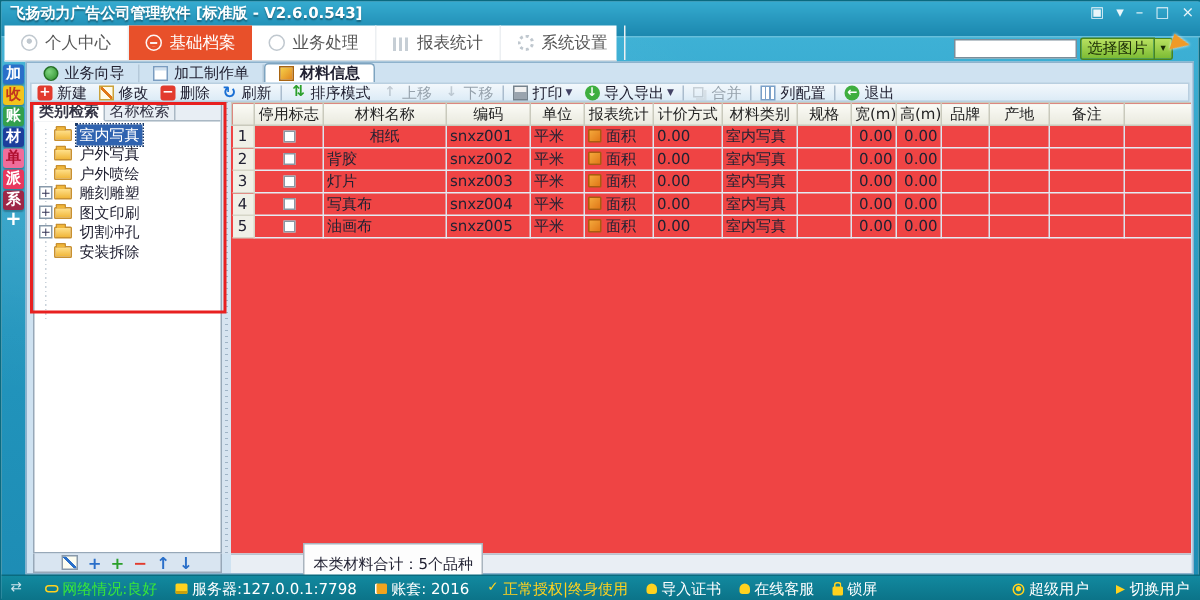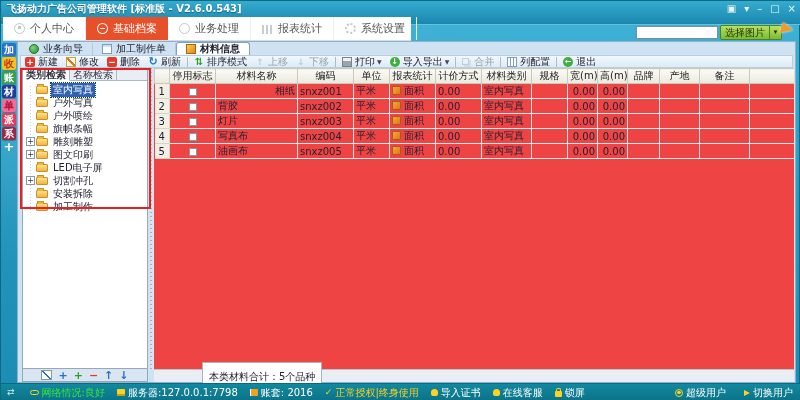--- a/index.html
+++ b/index.html
@@ -290,53 +290,38 @@
               <span class="tw"></span>
               <span class="folder"></span>
               <span class="tree-label">户外写真</span>
             </div>
             <div class="tree-item">
               <span class="tw"></span>
               <span class="folder"></span>
               <span class="tree-label">户外喷绘</span>
             </div>
             <div class="tree-item">
-              <span class="tw"></span>
-              <span class="folder"></span>
-              <span class="tree-label">旗帜条幅</span>
+              <span class="tw expand">+</span>
+              <span class="folder"></span>
+              <span class="tree-label">雕刻雕塑</span>
             </div>
             <div class="tree-item">
               <span class="tw expand">+</span>
               <span class="folder"></span>
-              <span class="tree-label">雕刻雕塑</span>
+              <span class="tree-label">图文印刷</span>
             </div>
             <div class="tree-item">
               <span class="tw expand">+</span>
               <span class="folder"></span>
-              <span class="tree-label">图文印刷</span>
+              <span class="tree-label">切割冲孔</span>
             </div>
             <div class="tree-item">
               <span class="tw"></span>
               <span class="folder"></span>
-              <span class="tree-label">LED电子屏</span>
-            </div>
-            <div class="tree-item">
-              <span class="tw expand">+</span>
-              <span class="folder"></span>
-              <span class="tree-label">切割冲孔</span>
-            </div>
-            <div class="tree-item">
-              <span class="tw"></span>
-              <span class="folder"></span>
               <span class="tree-label">安装拆除</span>
-            </div>
-            <div class="tree-item">
-              <span class="tw"></span>
-              <span class="folder"></span>
-              <span class="tree-label">加工制作</span>
             </div>
           </div>
       </div>
       <div class="red-box"></div>
       <div class="splitter"></div>
       <div class="grid-wrap">
         <table class="grid" id="grid">
             <colgroup>
               <col style="width: 15px;">
               <col style="width: 46px;">
@@ -370,21 +355,21 @@
                 <th>品牌</th>
                 <th>产地</th>
                 <th>备注</th>
                 <th></th>
               </tr>
             </thead>
             <tbody>
               <tr>
                 <td class="num" style="text-align: center;">1</td>
                 <td style="text-align: center;"><span class="cb"></span></td>
-                <td style="text-align: right;">相纸</td>
+                <td style="text-align: center;">相纸</td>
                 <td style="text-align: left;">snxz001</td>
                 <td style="text-align: left;">平米</td>
                 <td style="text-align: left;"><span class="price-ic"></span><span>面积</span></td>
                 <td style="text-align: left;">0.00</td>
                 <td style="text-align: left;">室内写真</td>
                 <td style="text-align: left;"></td>
                 <td style="text-align: right;">0.00</td>
                 <td style="text-align: right;">0.00</td>
                 <td style="text-align: left;"></td>
                 <td style="text-align: left;"></td>

